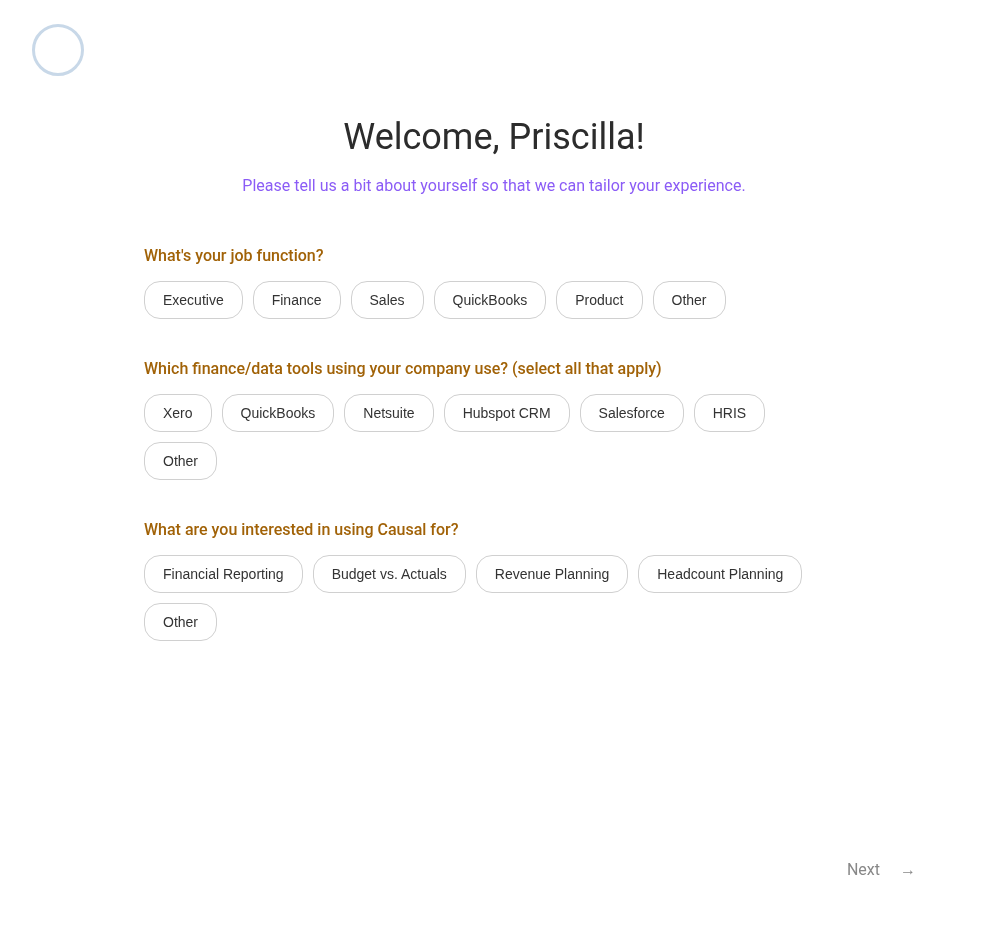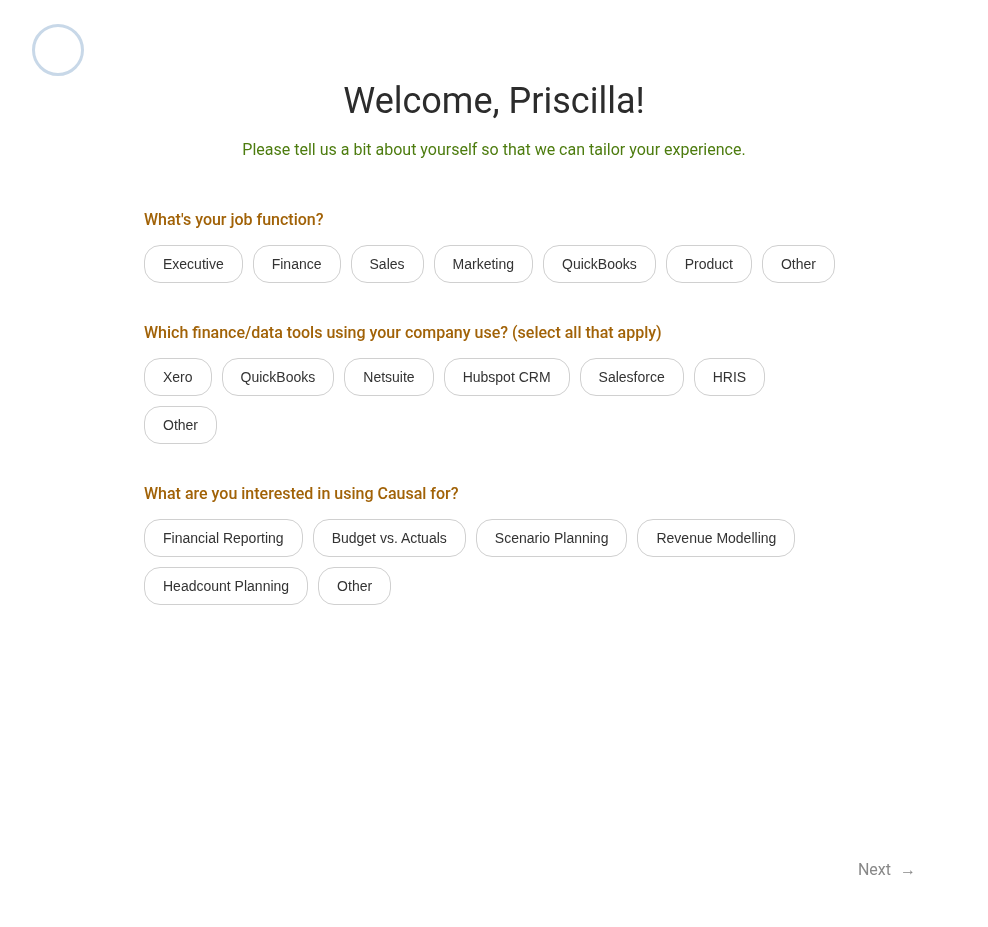--- a/index.html
+++ b/index.html
@@ -23,35 +23,35 @@
       width: 52px;
       height: 52px;
       border-radius: 50%;
       border: 3px solid #c8d8e8;
       background: transparent;
     }
 
     .main-content {
       max-width: 700px;
       margin: 0 auto;
-      padding-top: 80px;
+      padding-top: 116px;
       padding-bottom: 100px;
     }
 
     .welcome-title {
       font-size: 36px;
       font-weight: 400;
       color: #2c2c2c;
       text-align: center;
       margin-bottom: 16px;
     }
 
     .welcome-subtitle {
       font-size: 16px;
-      color: #4d7c0f;
+      color: #8b5cf6;
       text-align: center;
       line-height: 1.5;
       margin-bottom: 48px;
     }
 
     .section {
       margin-bottom: 40px;
     }
 
     .section-label {
@@ -83,21 +83,21 @@
 
     .footer {
       position: absolute;
       bottom: 40px;
       right: 60px;
     }
 
     .next-btn {
       display: inline-flex;
       align-items: center;
-      gap: 9px;
+      gap: 20px;
       background: none;
       border: none;
       font-size: 16px;
       color: #888888;
       cursor: pointer;
       font-family: inherit;
       padding: 8px 12px;
     }
 
     .next-arrow {
@@ -113,21 +113,20 @@
 
   <h1 class="welcome-title">Welcome, Priscilla!</h1>
   <p class="welcome-subtitle">Please tell us a bit about yourself so that we can tailor your experience.</p>
 
   <div class="section">
     <div class="section-label">What's your job function?</div>
     <div class="chips-row">
       <button class="chip">Executive</button>
       <button class="chip">Finance</button>
       <button class="chip">Sales</button>
-      <button class="chip">Marketing</button>
       <button class="chip">QuickBooks</button>
       <button class="chip">Product</button>
       <button class="chip">Other</button>
     </div>
   </div>
 
 
   <div class="section">
     <div class="section-label">Which finance/data tools using your company use? (select all that apply)</div>
     <div class="chips-row">
@@ -139,22 +138,21 @@
       <button class="chip">HRIS</button>
       <button class="chip">Other</button>
     </div>
   </div>
 
   <div class="section">
     <div class="section-label">What are you interested in using Causal for?</div>
     <div class="chips-row">
       <button class="chip">Financial Reporting</button>
       <button class="chip">Budget vs. Actuals</button>
-      <button class="chip">Scenario Planning</button>
-      <button class="chip">Revenue Modelling</button>
+      <button class="chip">Revenue Planning</button>
       <button class="chip">Headcount Planning</button>
       <button class="chip">Other</button>
     </div>
   </div>
 
 </div>
 
 <div class="footer">
   <button class="next-btn">
     <span>Next</span>

